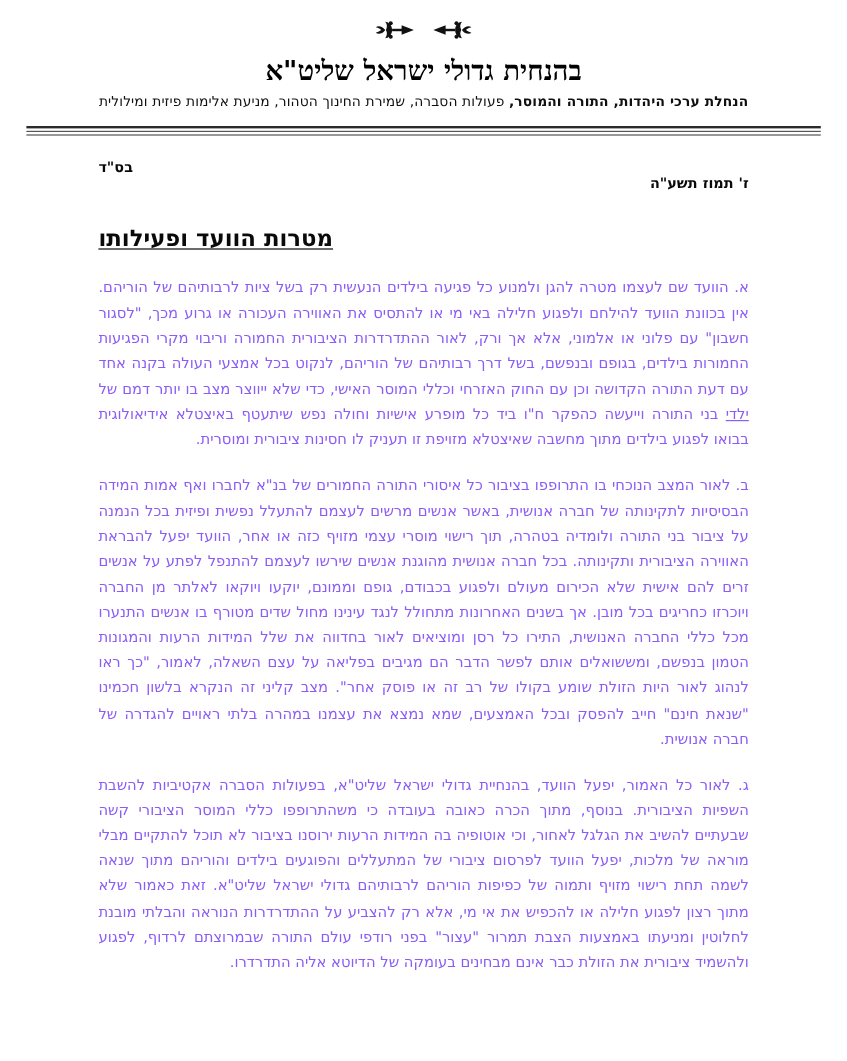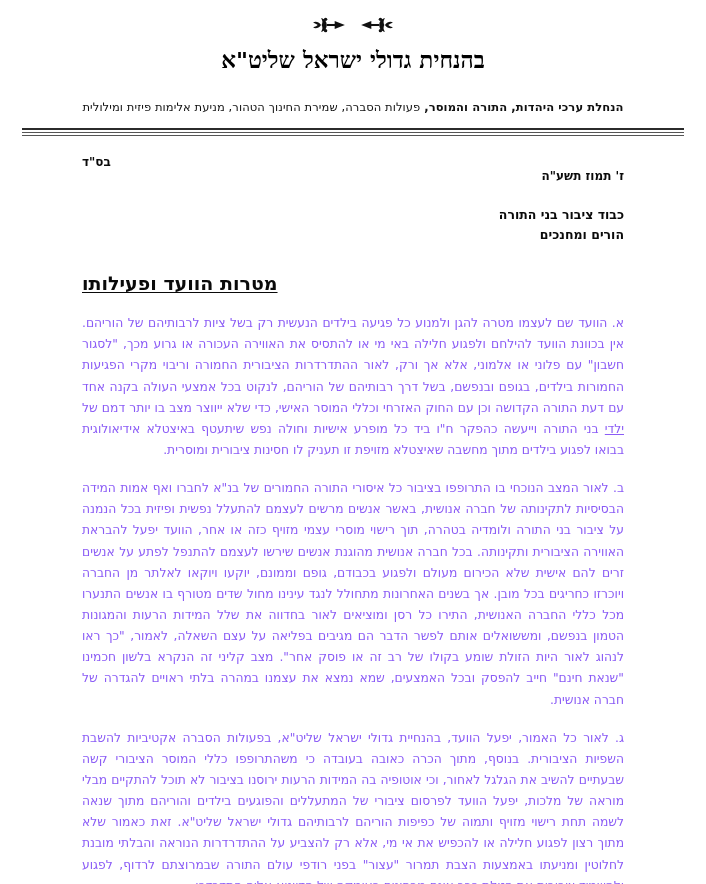--- a/index.html
+++ b/index.html
@@ -49,21 +49,21 @@
 
   .org-subtitle {
     margin-top: 9px;
     font-family: "DejaVu Serif", "Liberation Serif", serif;
     font-weight: bold;
     font-size: 23px;
     color: #000;
     line-height: 1.15;
   }
   .org-tagline {
-    margin-top: 27px;
+    margin-top: 4px;
     font-size: 11.5px;
     color: #101010;
     line-height: 1.3;
     letter-spacing: 0.1px;
   }
   .org-tagline .tag-strong { font-weight: bold; }
   .org-tagline .tag-rest { font-weight: normal; }
 
   
   .rule-group {
@@ -188,24 +188,20 @@
 
     <div class="meta-row">
       <div class="meta-left">
         <div class="meta-date">ז' תמוז תשע"ה</div>
       </div>
       <div class="meta-right">
         <div class="meta-bsd">בס"ד</div>
       </div>
     </div>
 
-    <div class="salutation">
-      <div>כבוד ציבור בני התורה</div>
-      <div>הורים ומחנכים</div>
-    </div>
 
     <div class="doc-heading">מטרות הוועד ופעילותו</div>
 
     <p class="para"><span>א. הוועד שם לעצמו מטרה להגן ולמנוע כל פגיעה בילדים הנעשית רק בשל ציות לרבותיהם של הוריהם. אין בכוונת הוועד להילחם ולפגוע חלילה באי מי או להתסיס את האווירה העכורה או גרוע מכך, "לסגור חשבון" עם פלוני או אלמוני, אלא אך ורק, לאור ההתדרדרות הציבורית החמורה וריבוי מקרי הפגיעות החמורות בילדים, בגופם ובנפשם, בשל דרך רבותיהם של הוריהם, לנקוט בכל אמצעי העולה בקנה אחד עם דעת התורה הקדושה וכן עם החוק האזרחי וכללי המוסר האישי, כדי שלא ייווצר מצב בו יותר דמם של </span><u>ילדי</u><span> בני התורה וייעשה כהפקר ח"ו ביד כל מופרע אישיות וחולה נפש שיתעטף באיצטלא אידיאולוגית בבואו לפגוע בילדים מתוך מחשבה שאיצטלא מזויפת זו תעניק לו חסינות ציבורית ומוסרית.</span></p>
 
     <p class="para">ב. לאור המצב הנוכחי בו התרופפו בציבור כל איסורי התורה החמורים של בנ"א לחברו ואף אמות המידה הבסיסיות לתקינותה של חברה אנושית, באשר אנשים מרשים לעצמם להתעלל נפשית ופיזית בכל הנמנה על ציבור בני התורה ולומדיה בטהרה, תוך רישוי מוסרי עצמי מזויף כזה או אחר, הוועד יפעל להבראת האווירה הציבורית ותקינותה. בכל חברה אנושית מהוגנת אנשים שירשו לעצמם להתנפל לפתע על אנשים זרים להם אישית שלא הכירום מעולם ולפגוע בכבודם, גופם וממונם, יוקעו ויוקאו לאלתר מן החברה ויוכרזו כחריגים בכל מובן. אך בשנים האחרונות מתחולל לנגד עינינו מחול שדים מטורף בו אנשים התנערו מכל כללי החברה האנושית, התירו כל רסן ומוציאים לאור בחדווה את שלל המידות הרעות והמגונות הטמון בנפשם, ומששואלים אותם לפשר הדבר הם מגיבים בפליאה על עצם השאלה, לאמור, "כך ראו לנהוג לאור היות הזולת שומע בקולו של רב זה או פוסק אחר". מצב קליני זה הנקרא בלשון חכמינו "שנאת חינם" חייב להפסק ובכל האמצעים, שמא נמצא את עצמנו במהרה בלתי ראויים להגדרה של חברה אנושית.</p>
 
     <p class="para">ג. לאור כל האמור, יפעל הוועד, בהנחיית גדולי ישראל שליט"א, בפעולות הסברה אקטיביות להשבת השפיות הציבורית. בנוסף, מתוך הכרה כאובה בעובדה כי משהתרופפו כללי המוסר הציבורי קשה שבעתיים להשיב את הגלגל לאחור, וכי אוטופיה בה המידות הרעות ירוסנו בציבור לא תוכל להתקיים מבלי מוראה של מלכות, יפעל הוועד לפרסום ציבורי של המתעללים והפוגעים בילדים והוריהם מתוך שנאה לשמה תחת רישוי מזויף ותמוה של כפיפות הוריהם לרבותיהם גדולי ישראל שליט"א. זאת כאמור שלא מתוך רצון לפגוע חלילה או להכפיש את אי מי, אלא רק להצביע על ההתדרדרות הנוראה והבלתי מובנת לחלוטין ומניעתו באמצעות הצבת תמרור "עצור" בפני רודפי עולם התורה שבמרוצתם לרדוף, לפגוע ולהשמיד ציבורית את הזולת כבר אינם מבחינים בעומקה של הדיוטא אליה התדרדרו.</p>
   </div>
 

